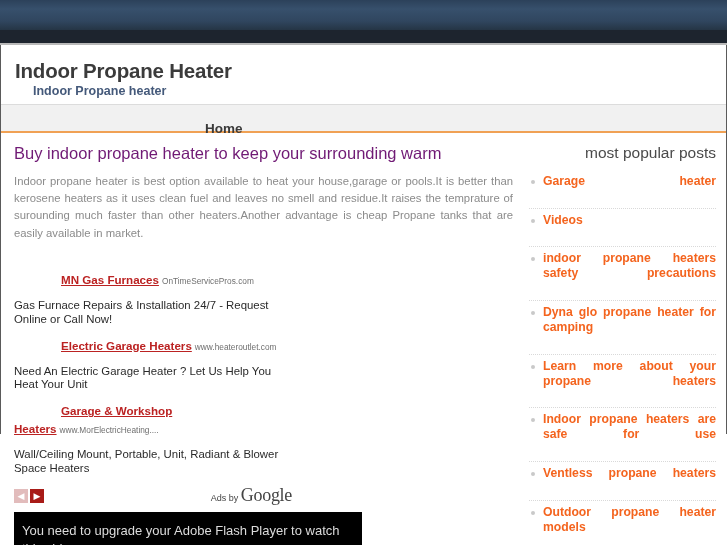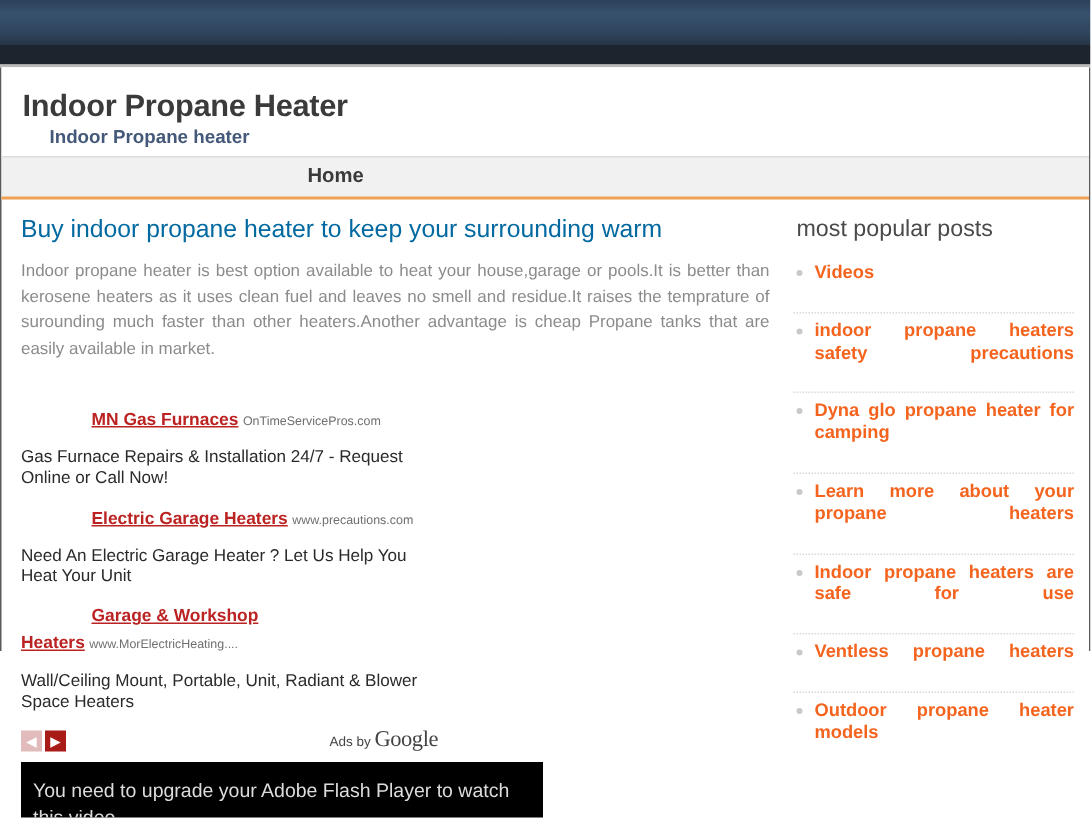--- a/index.html
+++ b/index.html
@@ -62,21 +62,21 @@
   #nav-bar {
     background: #f1f1f1;
     border-top: 1px solid #dcdcdc;
     border-bottom: 2px solid #f0a154;
     height: 26px;
     position: relative;
   }
   #nav-home {
     position: absolute;
     left: 204px;
-    top: 4px;
+    top: 16px;
     font-size: 13.5px;
     font-weight: bold;
     color: #3a3a3a;
     text-decoration: none;
     cursor: pointer;
   }
 
   
   #content-wrap {
     display: flex;
@@ -90,21 +90,21 @@
   }
   #side-col {
     flex: 1 1 auto;
     padding: 11px 10px 0 8px;
     box-sizing: border-box;
   }
 
   
   #article-heading {
     font-size: 16.5px;
-    color: #0369a1;
+    color: #701a75;
     font-weight: normal;
     margin: 0 0 9px 0;
     line-height: 1.2;
   }
   #article-body {
     font-size: 11.3px;
     color: #8b8b8b;
     line-height: 1.52;
     text-align: justify;
     margin: 0 8px 28px 0;
@@ -154,21 +154,21 @@
   .ad-arrow.prev { background: #e2bcbc; color: #ffffff; }
   .ad-arrow.next { background: #a81b17; }
   #ads-by-google {
     margin-left: auto;
     font-size: 9px;
     color: #444;
     white-space: nowrap;
   }
   #ads-by-google .g-word {
     font-family: "Liberation Serif", serif;
-    font-size: 15px;
+    font-size: 18px;
     letter-spacing: -0.3px;
   }
 
   
   #video-box {
     margin-top: 6px;
     width: 348px;
     height: 110px;
     background: #000000;
     padding: 10px 0 0 8px;
@@ -188,20 +188,21 @@
     margin-top: 12px;
   }
 
   
   #sidebar-heading {
     font-size: 15.5px;
     color: #4a4a4a;
     font-weight: normal;
     margin: 0 0 7px 2px;
     line-height: 1.2;
+    text-align: right;
   }
   #popular-list {
     list-style: none;
     margin: 0;
     padding: 0;
   }
   #popular-list li {
     position: relative;
     padding: 4px 0 4px 14px;
     border-top: 1px dotted #d9d9d9;
@@ -260,21 +261,21 @@
 
       <div id="ad-block">
 
         <div class="ad-unit">
           <span class="ad-title">MN Gas Furnaces</span><span class="ad-domain">OnTimeServicePros.com</span>
           <div class="ad-desc">Gas Furnace Repairs &amp; Installation 24/7 - Request Online or Call Now!</div>
         </div>
 
 
         <div class="ad-unit">
-          <span class="ad-title">Electric Garage Heaters</span><span class="ad-domain">www.precautions.com</span>
+          <span class="ad-title">Electric Garage Heaters</span><span class="ad-domain">www.heateroutlet.com</span>
           <div class="ad-desc">Need An Electric Garage Heater ? Let Us Help You Heat Your Unit</div>
         </div>
 
         <div class="ad-unit">
           <span class="ad-title">Garage &amp; Workshop Heaters</span><span class="ad-domain">www.MorElectricHeating....</span>
           <div class="ad-desc">Wall/Ceiling Mount, Portable, Unit, Radiant &amp; Blower Space Heaters</div>
         </div>
 
         <div id="ad-footer">
           <div id="ad-arrows">
@@ -290,20 +291,23 @@
         <div id="video-message">You need to upgrade your Adobe Flash Player to watch this video.</div>
         <a id="video-download-link">Download it from Adobe.</a>
       </div>
 
     </div>
 
     <div id="side-col">
       <h3 id="sidebar-heading">most popular posts</h3>
       <ul id="popular-list">
         <li>
+            <a class="popular-link">Garage heater</a>
+          </li>
+        <li>
             <a class="popular-link">Videos</a>
           </li>
         <li>
             <a class="popular-link">indoor propane heaters safety precautions</a>
           </li>
         <li>
             <a class="popular-link">Dyna glo propane heater for camping</a>
           </li>
         <li>
             <a class="popular-link">Learn more about your propane heaters</a>

